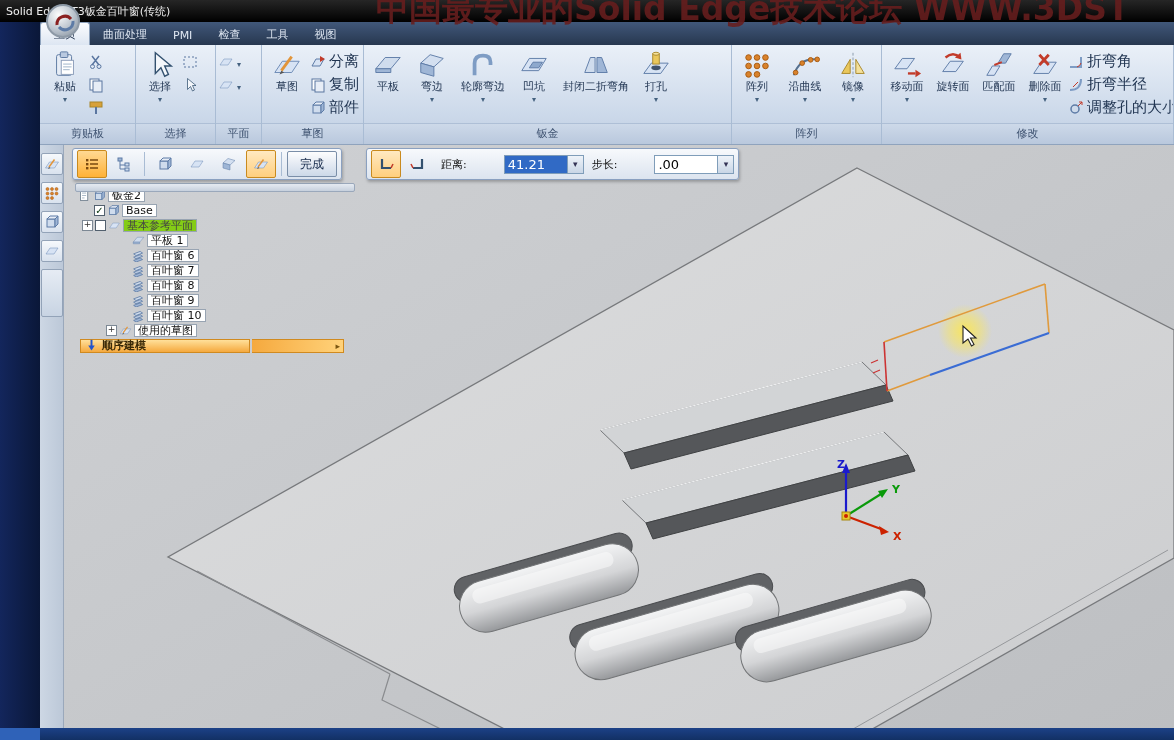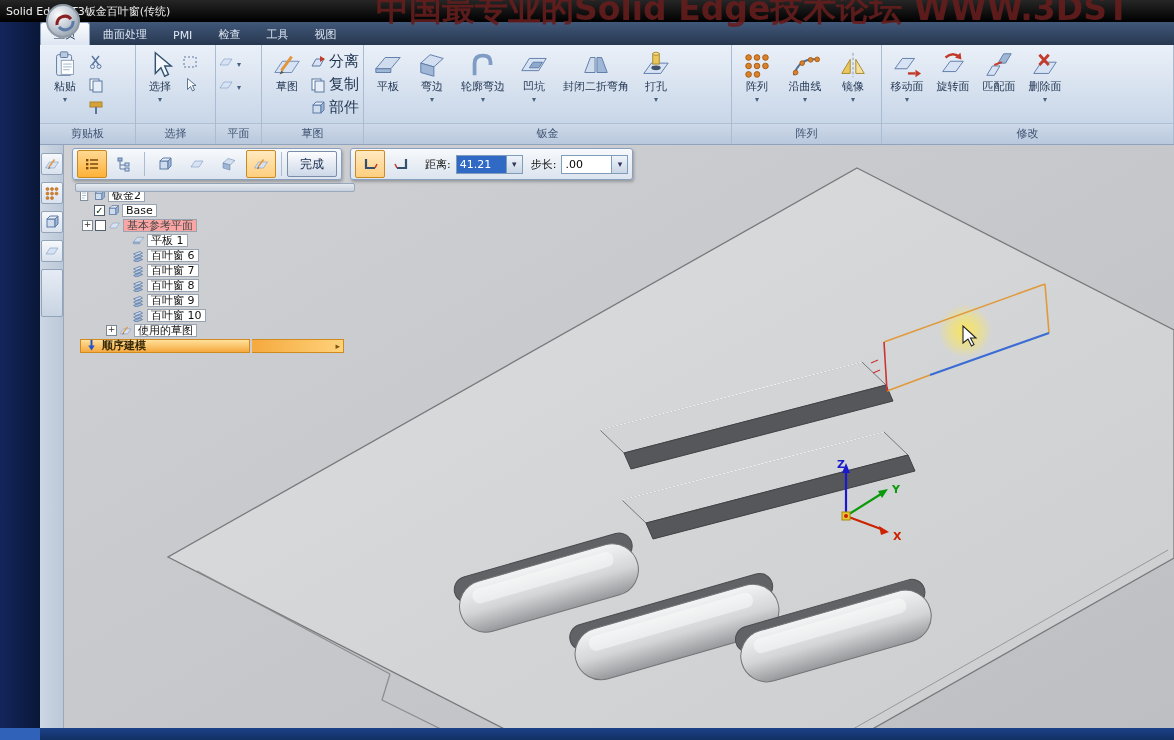--- a/index.html
+++ b/index.html
@@ -43,43 +43,43 @@
         border-right:1px solid #9aa8bb;z-index:8;display:flex;flex-direction:column;align-items:center;padding-top:8px;box-sizing:border-box;gap:7px;}
   .sbtn{width:20px;height:20px;border:1px solid #93a3b8;border-radius:2px;background:linear-gradient(#f6f9fc,#d9e2ee);
         display:flex;align-items:center;justify-content:center;}
   .stab{width:20px;height:46px;border:1px solid #93a3b8;border-radius:2px;background:linear-gradient(#e6ecf4,#c8d4e3);}
   
   .viewport{position:absolute;top:145px;left:64px;width:1110px;height:583px;background:linear-gradient(150deg,#cfd1d4,#bdbfc2);z-index:1;}
   .viewport svg.part{position:absolute;inset:0;}
   .wm-bot{position:absolute;left:874px;top:561px;font-size:15px;font-weight:bold;color:#e0352a;white-space:nowrap;
           text-shadow:1px 1px 0 #fff,-1px -1px 0 #fff,1px -1px 0 #fff,-1px 1px 0 #fff;z-index:15;}
   
-  .cmdbar{position:absolute;top:148px;left:72px;display:flex;gap:8px;z-index:40;align-items:center;}
+  .cmdbar{position:absolute;top:148px;left:72px;display:flex;gap:24px;z-index:40;align-items:center;}
   .panel{display:flex;align-items:center;gap:2px;background:linear-gradient(#f7f9fc,#dce4ef);
          border:1px solid #8aa0c0;border-radius:3px;padding:2px 4px;height:32px;box-sizing:border-box;box-shadow:1px 2px 3px rgba(0,0,0,.25);}
   .cbtn{width:28px;height:26px;border:1px solid transparent;border-radius:2px;display:flex;align-items:center;justify-content:center;}
   .cbtn.active{background:linear-gradient(#ffd993,#ffb238);border-color:#c98a1e;}
   .cbtn.active2{background:linear-gradient(#ffe9c2,#ffcf7e);border-color:#c98a1e;}
   .vsep{width:1px;height:24px;background:#a9bcd4;margin:0 3px;}
   .finish{height:24px;padding:0 12px;font-size:12px;color:#15294a;border:1px solid #7a8ea8;border-radius:2px;
           background:linear-gradient(#fdfdfe,#ccd8e8);display:flex;align-items:center;}
   .fldlbl{font-size:11px;color:#111;margin:0 3px 0 6px;}
   .combo{display:flex;align-items:stretch;height:19px;}
-  .cval{width:51px;border:1px solid #7f9db9;background:#fff;font-size:11px;line-height:17px;padding:0 3px;box-sizing:border-box;overflow:hidden;}
+  .cval{width:64px;border:1px solid #7f9db9;background:#fff;font-size:13px;line-height:17px;padding:0 3px;box-sizing:border-box;overflow:hidden;margin-left:32px;}
   .cval.sel{background:#316ac5;color:#fff;}
   .carr{width:15px;border:1px solid #7f9db9;border-left:none;background:linear-gradient(#eef3f9,#c9d6e6);
         display:flex;align-items:center;justify-content:center;}
   .carr::before{content:"▾";font-size:9px;color:#335;}
   .cmd-strip{position:absolute;top:183px;left:75px;width:278px;height:7px;background:linear-gradient(#e6ebf2,#c6d0dd);
              border:1px solid #9aa8bb;border-radius:2px;z-index:39;}
   
   .tree{position:absolute;top:188px;left:76px;z-index:35;font-size:11px;}
   .trow{display:flex;align-items:center;gap:2px;height:15px;}
   .tl{background:#fff;border:1px solid #98a4b2;padding:0 3px;height:13px;line-height:12px;box-sizing:border-box;color:#111;white-space:nowrap;}
-  .trow.dim .tl{background:#fca5a5;color:#444;}
+  .trow.dim .tl{background:#84cc16;color:#444;}
   .trow.sel{background:#95a3b3;width:262px;}
   .trow.sel .tl{background:#aeb9c6;border-color:#70808f;color:#09131f;font-weight:bold;}
   .exp{width:9px;height:9px;border:1px solid #7c8894;background:#fff;font-size:9px;line-height:7px;text-align:center;color:#333;flex:none;}
   .exp.plus::before{content:"+";}
   .exp.minus::before{content:"−";}
   .cb{width:11px;height:11px;border:1px solid #52606e;background:#fff;box-sizing:border-box;font-size:10px;line-height:9px;text-align:center;color:#0a3;flex:none;}
   .cb.checked::before{content:"✓";color:#05320a;}
   .ti{width:13px;height:13px;flex:none;}
   .seqbar{display:flex;align-items:center;gap:4px;width:170px;height:14px;padding:0 4px;box-sizing:border-box;
           background:linear-gradient(#ffe09a,#f5a93e);border:1px solid #d08a20;font-weight:bold;color:#3a2a08;}
@@ -499,20 +499,41 @@
               <use href="#i-matchface"></use>
             </svg>
           <span class="bl">匹配面</span>
         </div>
         <div class="bb" style="width:46px">
           <svg class="bi">
               <use href="#i-deleteface"></use>
             </svg>
           <span class="bl">删除面</span>
           <span class="dd"></span>
+        </div>
+        <div class="minicol" style="width:100px">
+          <div class="mini">
+              <svg class="mi">
+                <use href="#i-bendangle"></use>
+              </svg>
+              <span>折弯角</span>
+            </div>
+          <div class="mini">
+              <svg class="mi">
+                <use href="#i-bendradius"></use>
+              </svg>
+              <span>折弯半径</span>
+            </div>
+          <div class="mini">
+              <svg class="mi">
+                <use href="#i-resizehole"></use>
+              </svg>
+              <span>调整孔的大小</span>
+              <span class="ddi"></span>
+            </div>
         </div>
       </div>
       <div class="gl">修改</div>
     </div>
   </div>
 
   <div class="side">
     <div class="sbtn">
         <svg class="mi" width="14" height="14">
           <use href="#i-sketch"></use>

